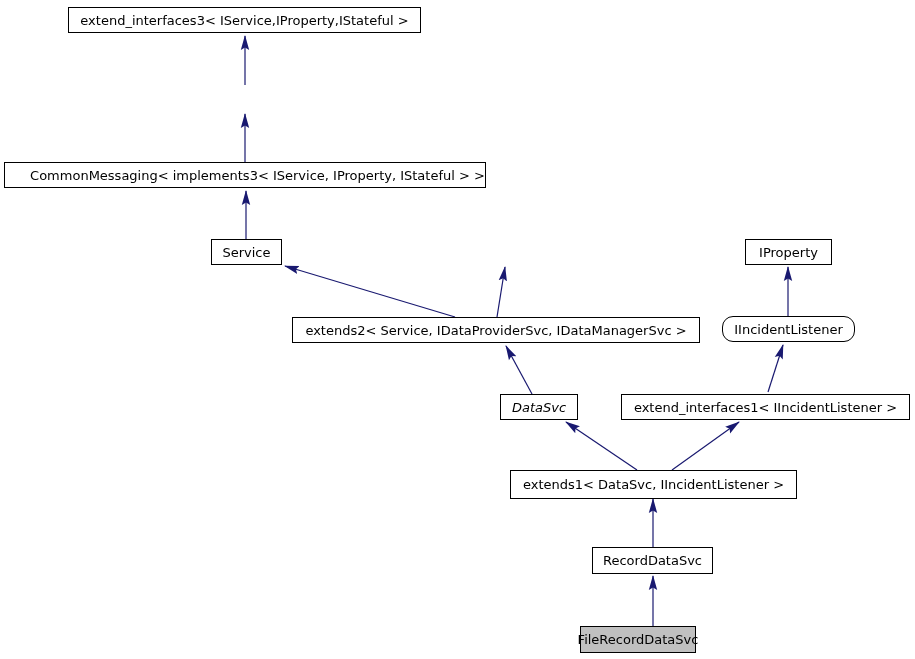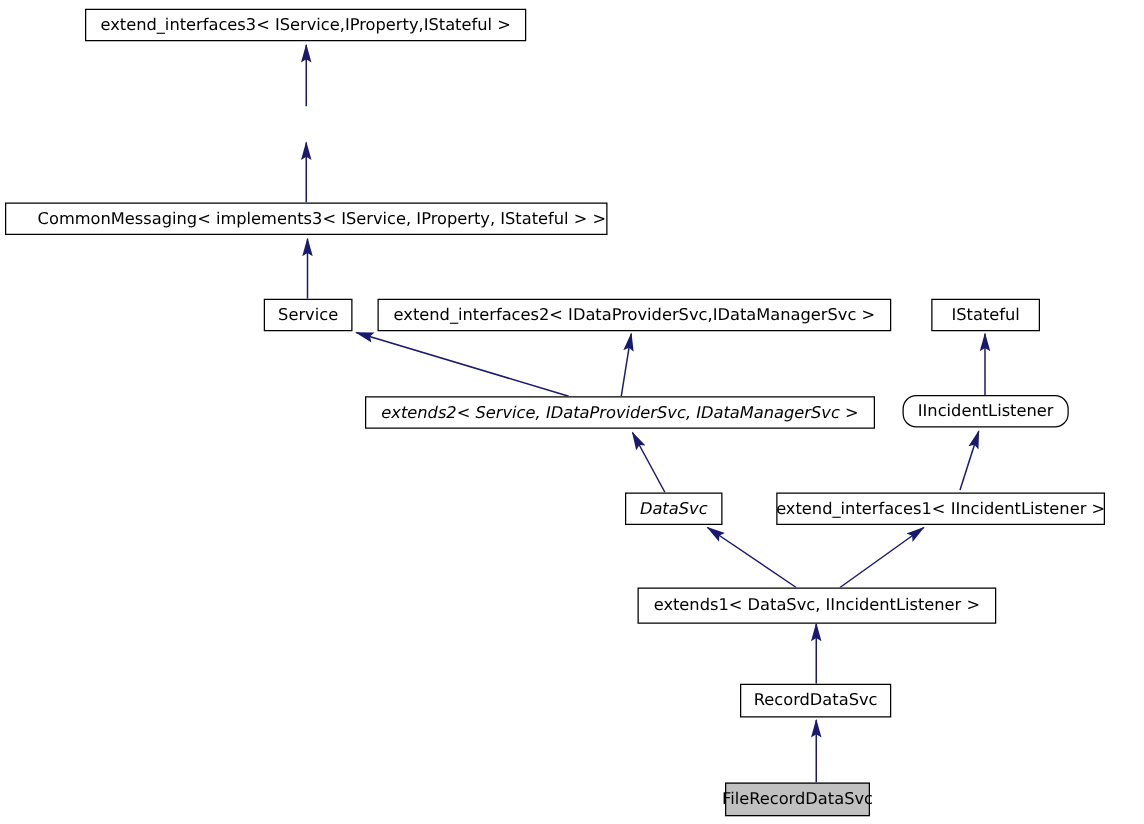--- a/index.html
+++ b/index.html
@@ -70,23 +70,22 @@
         <line x1="788" y1="316" x2="788" y2="267" stroke="#191970" stroke-width="1.2" marker-end="url(#arrowhead)"></line>
         <line x1="768" y1="392" x2="783" y2="345" stroke="#191970" stroke-width="1.2" marker-end="url(#arrowhead)"></line>
         <line x1="653" y1="547" x2="653" y2="499" stroke="#191970" stroke-width="1.2" marker-end="url(#arrowhead)"></line>
         <line x1="653" y1="626" x2="653" y2="576" stroke="#191970" stroke-width="1.2" marker-end="url(#arrowhead)"></line>
       </g>
   </svg>
   <div id="node-layer">
       <div class="class-node" style="left: 68px; top: 7px; width: 353px; height: 26px;">extend_interfaces3&lt; IService,IProperty,IStateful &gt;</div>
       <div class="class-node" style="left: 4px; top: 162px; width: 482px; height: 26px; padding-left: 25px;">CommonMessaging&lt; implements3&lt; IService, IProperty, IStateful &gt; &gt;</div>
       <div class="class-node" style="left: 211px; top: 239px; width: 71px; height: 26px;">Service</div>
-      <div class="class-node" style="left: 302px; top: 239px; width: 411px; height: 26px;">extend_interfaces2&lt; IDataProviderSvc,IDataManagerSvc &gt;</div>
-      <div class="class-node" style="left: 745px; top: 239px; width: 87px; height: 26px;">IStateful</div>
-      <div class="class-node" style="left: 292px; top: 317px; width: 408px; height: 26px; font-style: italic;">extends2&lt; Service, IDataProviderSvc, IDataManagerSvc &gt;</div>
+      <div class="class-node" style="left: 745px; top: 239px; width: 87px; height: 26px;">IProperty</div>
+      <div class="class-node" style="left: 292px; top: 317px; width: 408px; height: 26px;">extends2&lt; Service, IDataProviderSvc, IDataManagerSvc &gt;</div>
       <div class="class-node" style="left: 722px; top: 316px; width: 133px; height: 26px; border-radius: 11px;">IIncidentListener</div>
       <div class="class-node" style="left: 500px; top: 394px; width: 78px; height: 26px; font-style: italic;">DataSvc</div>
-      <div class="class-node" style="left: 621px; top: 394px; width: 263px; height: 26px;">extend_interfaces1&lt; IIncidentListener &gt;</div>
+      <div class="class-node" style="left: 621px; top: 394px; width: 289px; height: 26px;">extend_interfaces1&lt; IIncidentListener &gt;</div>
       <div class="class-node" style="left: 510px; top: 470px; width: 287px; height: 29px;">extends1&lt; DataSvc, IIncidentListener &gt;</div>
       <div class="class-node" style="left: 592px; top: 547px; width: 121px; height: 27px;">RecordDataSvc</div>
       <div class="class-node highlighted" style="left: 580px; top: 626px; width: 116px; height: 27px;">FileRecordDataSvc</div>
     </div>
 </div>
 
 </body></html>

